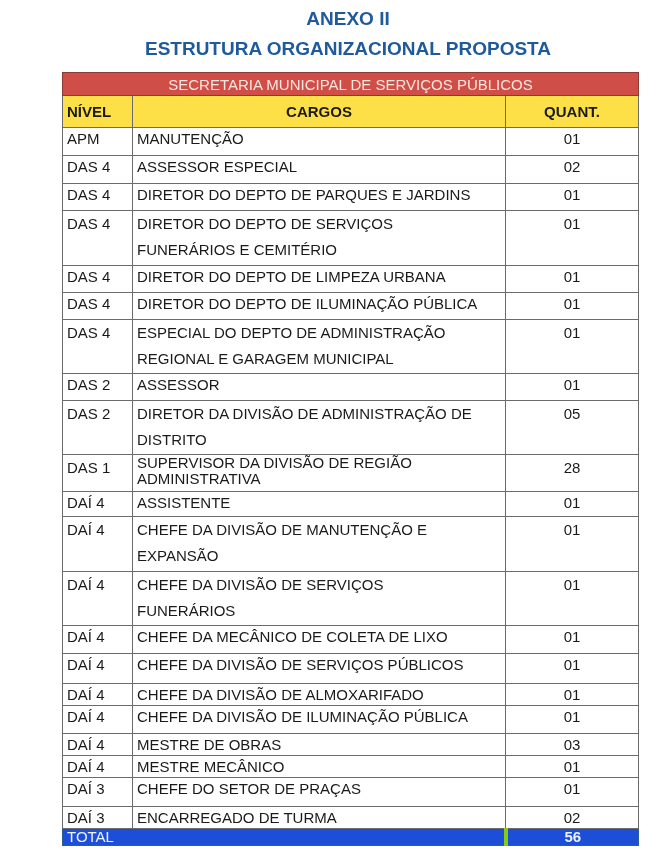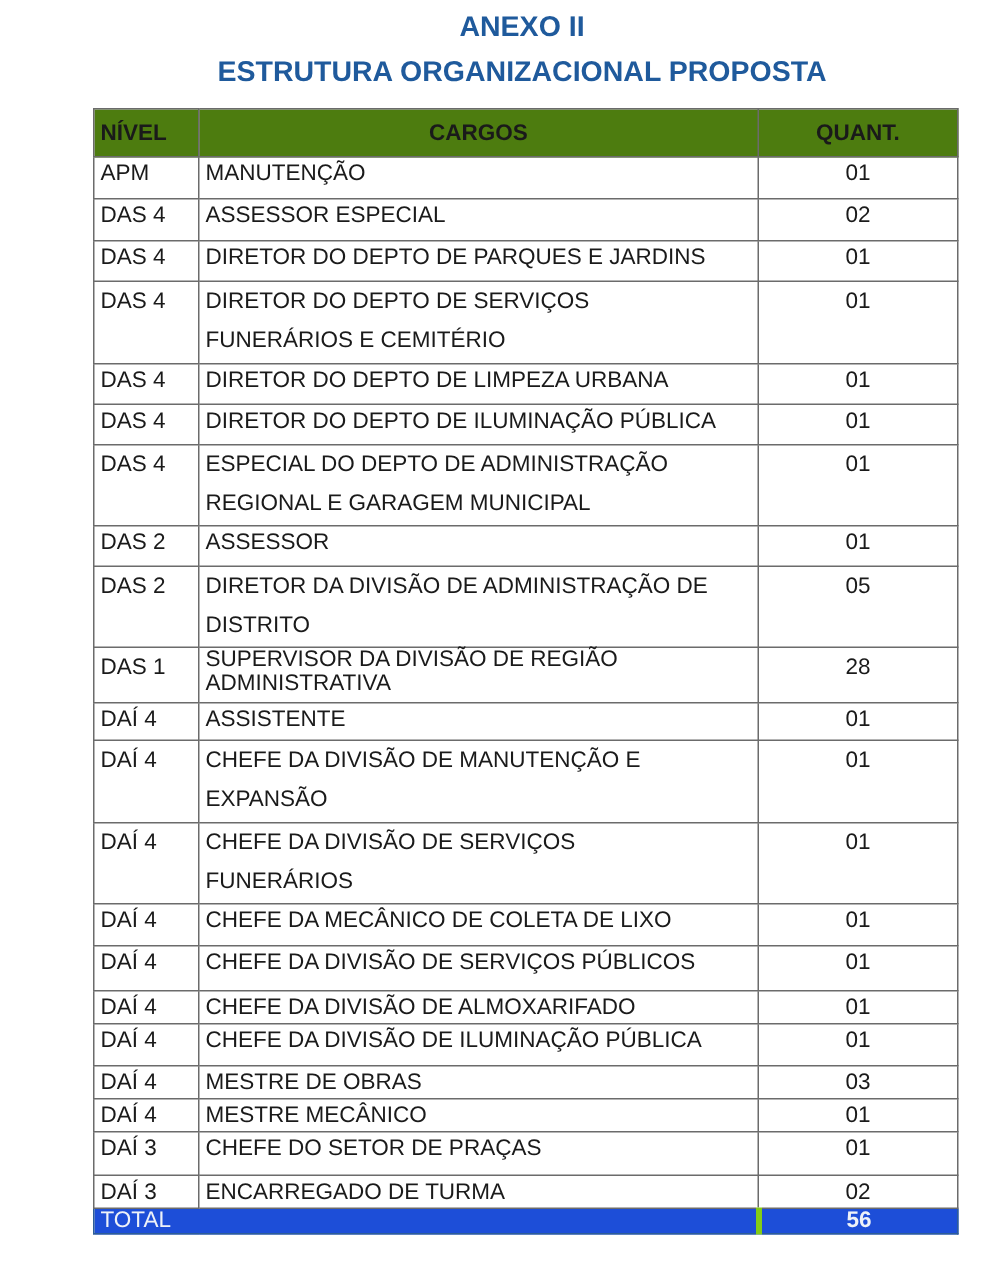--- a/index.html
+++ b/index.html
@@ -8,21 +8,21 @@
   .title { position: absolute; left: 0; width: 668px; text-align: center;
            color: #1f5a9c; font-weight: bold; font-family: "Liberation Sans", sans-serif; }
   .t1 { top: 8px; font-size: 19px; left: 14px; }
   .t2 { top: 38px; font-size: 19px; left: 14px; }
   table { position: absolute; left: 62px; top: 72px; width: 576px;
           border-collapse: collapse; table-layout: fixed; font-size: 15px; }
   col.c1 { width: 70px; } col.c2 { width: 373px; } col.c3 { width: 133px; }
   td, th { border: 1px solid #6b6b6b; padding: 0 4px; vertical-align: top; }
   .band td { background: #cf4f48; color: #f6e6e0; text-align: center; height: 22px;
              font-size: 15px; vertical-align: middle; border-color: #8a3a36; }
-  .hdr th { background: #4d7c0f; font-weight: bold; height: 31px; vertical-align: middle;
+  .hdr th { background: #fde047; font-weight: bold; height: 31px; vertical-align: middle;
             font-size: 15px; color: #1a1a1a; }
   .hdr th.lv { text-align: left; padding-left: 4px; }
   td.q { text-align: center; }
   td.cg { padding-left: 4px; }
   .two td.cg { line-height: 26px; }
   .row td { line-height: 20px; padding-top: 1px; }
   .two td { line-height: 26px; padding-top: 0; }
   .tight td.cg { line-height: 16px; }
   .total td { background: #1d4ed8; color: #eef2f8; font-weight: normal; height: 16px;
               line-height: 16px; border-color: #2d5d97; vertical-align: middle; }
@@ -34,20 +34,23 @@
 <div class="title t1">ANEXO II</div>
 <div class="title t2">ESTRUTURA ORGANIZACIONAL PROPOSTA</div>
 
 <table>
   <colgroup>
       <col class="c1">
       <col class="c2">
       <col class="c3">
     </colgroup>
   <thead>
+    <tr class="band">
+      <td colspan="3">SECRETARIA MUNICIPAL DE SERVIÇOS PÚBLICOS</td>
+    </tr>
     <tr class="hdr">
       <th class="lv">NÍVEL</th>
       <th>CARGOS</th>
       <th>QUANT.</th>
     </tr>
   </thead>
   <tbody id="rows">
       <tr class="row" style="height: 28px; margin-top: 31px;">
         <td>APM</td>
         <td class="cg">

